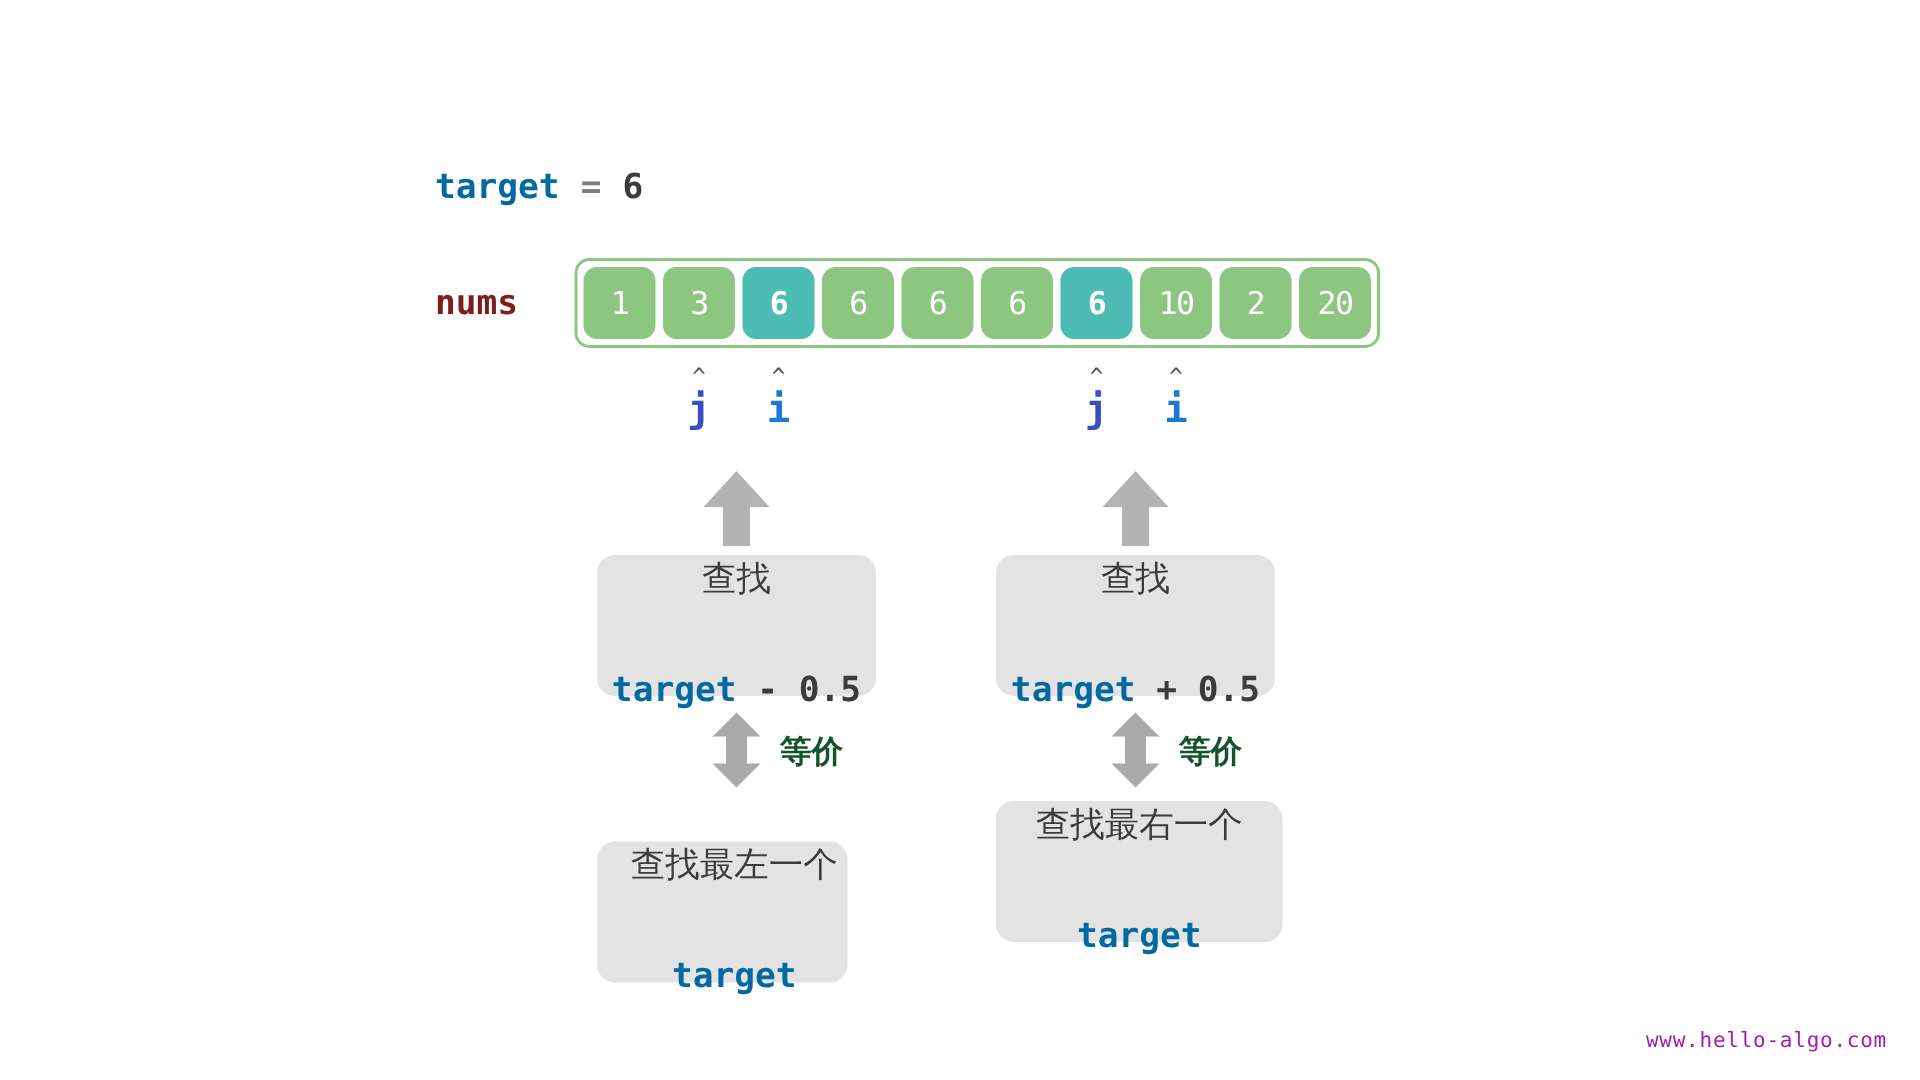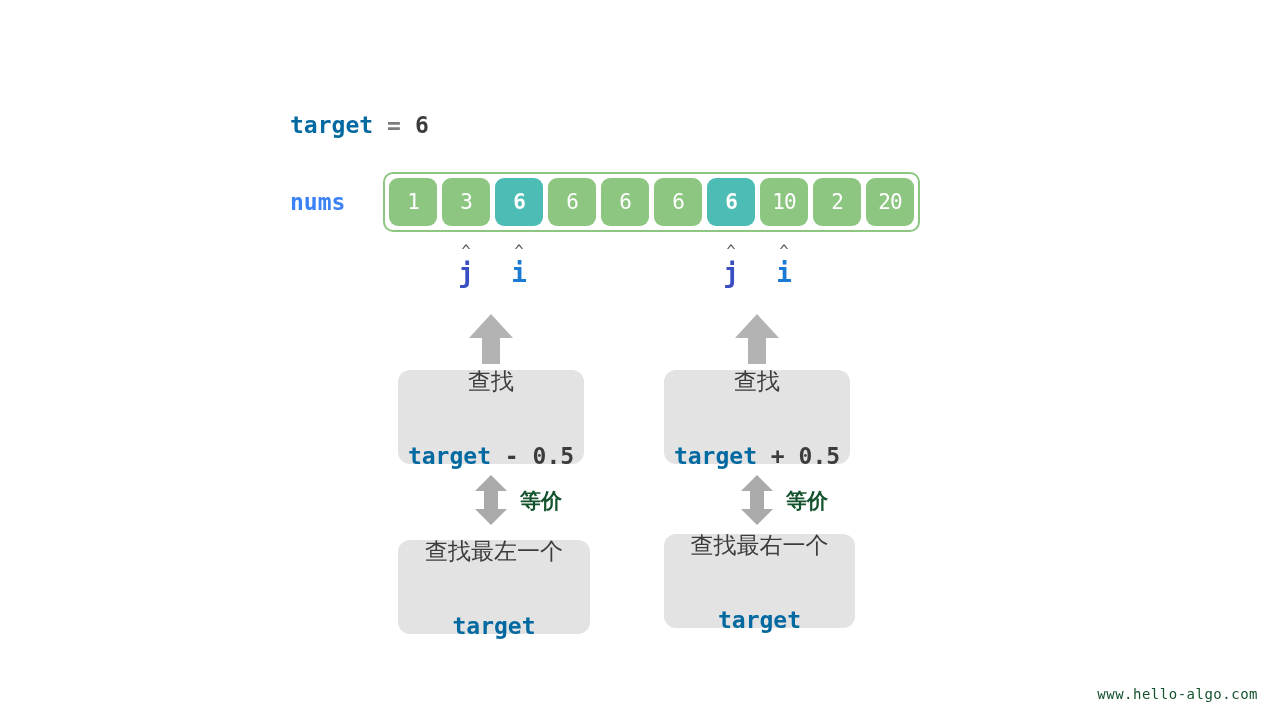--- a/index.html
+++ b/index.html
@@ -38,21 +38,21 @@
   .kw-dark   { color: #3c3c3c; }
 
   
   .nums-label {
     position: absolute;
     left: 290px;
     top: 189px;
     font-family: "DejaVu Sans Mono", monospace;
     font-size: 23px;
     font-weight: bold;
-    color: #3b82f6;
+    color: #7f1d1d;
     letter-spacing: 0px;
   }
 
   
   .array-frame {
     position: absolute;
     left: 383px;
     top: 172px;
     height: 60px;
     box-sizing: border-box;
@@ -105,21 +105,20 @@
   .ptr-i .pname { color: #1a7ad4; }
 
   
   .gbox {
     position: absolute;
     background: #e3e3e3;
     border-radius: 12px;
     display: flex;
     flex-direction: column;
     align-items: center;
-    justify-content: center;
     gap: 6px;
   }
   .gbox .line1 {
     font-family: "DejaVu Sans", sans-serif;
     font-size: 23px;
     color: #3c3c3c;
   }
   .gbox .line2 {
     font-family: "DejaVu Sans Mono", monospace;
     font-size: 23px;
@@ -143,21 +142,21 @@
     color: #14532d;
   }
 
   
   .watermark {
     position: absolute;
     right: 22px;
     bottom: 18px;
     font-family: "DejaVu Sans Mono", monospace;
     font-size: 14px;
-    color: #14532d;
+    color: #a21caf;
     letter-spacing: 0.5px;
     margin-top: 12px;
   }
 </style>
 </head>
 <body>
 
 <div class="stage">
 
   <div class="target-line">
@@ -228,21 +227,21 @@
   </div>
   <div class="eq-label" style="left:520px; top:487px;">等价</div>
 
   <div class="arrow-dbl" style="left:738px; top:474px;">
     <svg width="38" height="52" viewBox="0 0 38 52" aria-hidden="true">
       <polygon points="19,1 35,17 26,17 26,35 35,35 19,51 3,35 12,35 12,17 3,17" fill="#aaaaaa"></polygon>
     </svg>
   </div>
   <div class="eq-label" style="left:786px; top:487px;">等价</div>
 
-  <div class="gbox" style="left:398px; top:540px; width:192px; height:94px;">
+  <div class="gbox" style="left:398px; top:561px; width:151px; height:94px;padding-left:16px;">
     <span class="line1">查找最左一个</span>
     <span class="line2 kw-teal">target</span>
   </div>
 
   <div class="gbox" style="left:664px; top:534px; width:191px; height:94px;">
     <span class="line1">查找最右一个</span>
     <span class="line2 kw-teal">target</span>
   </div>
 
   <div class="watermark">www.hello-algo.com</div>

